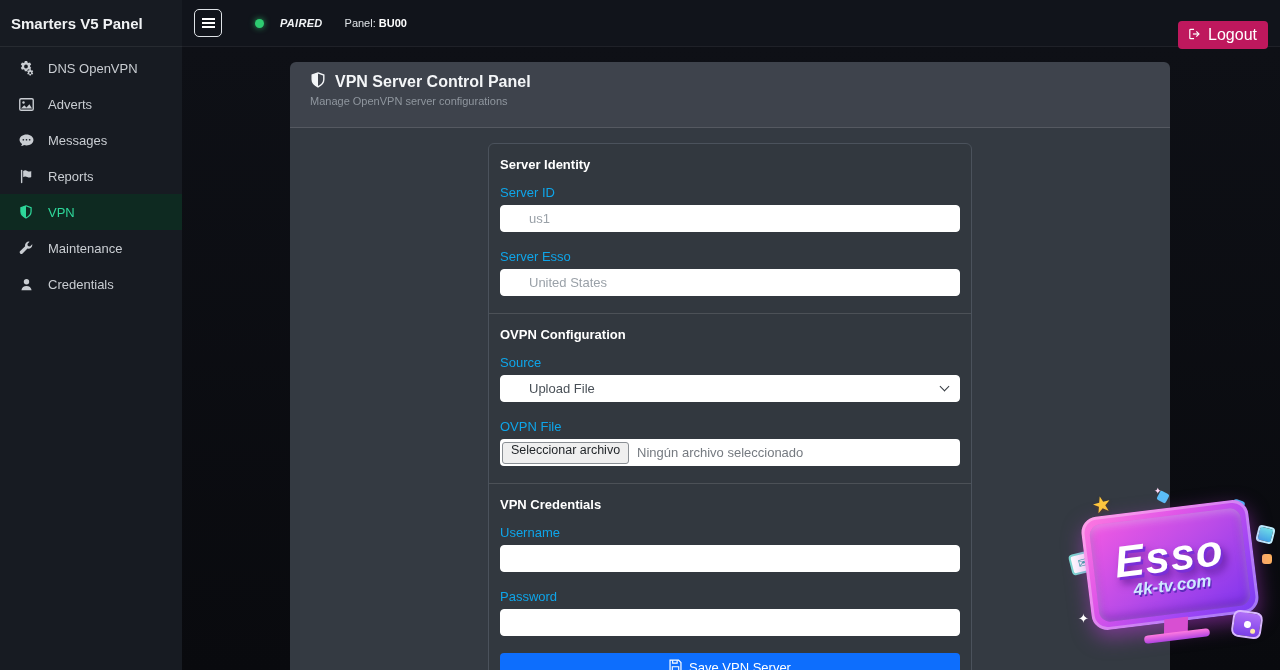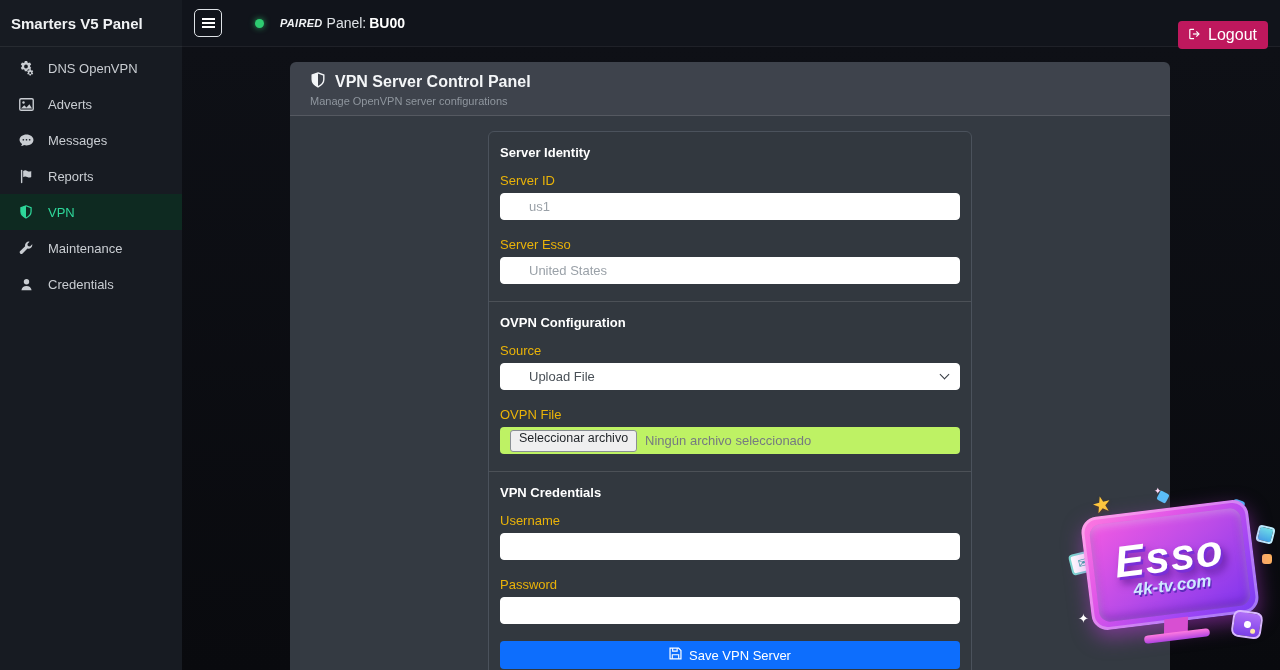--- a/index.html
+++ b/index.html
@@ -40,71 +40,71 @@
     border:1px solid #dee2e6; border-radius:5px;
     display:flex; align-items:center; justify-content:center; cursor:pointer;
   }
   .bars {
     width:13px; height:10px;
     background:linear-gradient(#fff 0 2px, transparent 2px 4px, #fff 4px 6px, transparent 6px 8px, #fff 8px 10px);
   }
   .status { display:flex; align-items:center; gap:16px; margin-left:33px;font-style:italic; }
   .dot { width:9px; height:9px; border-radius:50%; background:#2ecc71; box-shadow:0 0 6px rgba(46,204,113,.8); }
   .status-text { font-size:11px; font-weight:bold; color:#f1f3f5; letter-spacing:.3px; }
-  .panel-info { margin-left:4px; font-size:14px; color:#dfe3e7; }
+  .panel-info { margin-left:22px; font-size:11px; color:#dfe3e7; }
   .panel-info b { color:#fff; margin-left:3px; }
   .logout-btn {
     margin-left:auto; background:#be185d; border:none; border-radius:4px;
     color:#fff; font-size:16px; font-family:inherit;
     padding:5px 11px; display:flex; align-items:center; gap:6px; cursor:pointer;margin-top:23px;
   }
 
   
   .content {
     position:absolute; left:182px; top:47px; right:0; bottom:0;
     background:linear-gradient(180deg,#0e1016 0%,#090a0e 100%);
     overflow:hidden;
   }
   .card {
     margin:15px 0 0 108px; width:880px; height:660px;
     border-radius:6px 6px 0 0; display:flex; flex-direction:column;
   }
   .card-header {
     background:#3e434c; border-radius:6px 6px 0 0;
-    padding:10px 20px 8px; border-bottom:1px solid rgba(255,255,255,.12);
+    padding:10px 20px 20px; border-bottom:1px solid rgba(255,255,255,.12);
   }
   .card-title { display:flex; align-items:center; gap:9px; font-size:16px; font-weight:bold; color:#f3f5f7; }
   .card-sub { font-size:11px; color:#8f969e; margin-top:3px; }
   .card-body { background:#343a42; flex:1; overflow:hidden; }
 
   .form-card {
     width:484px; margin:15px auto 0;
     background:#32383f; border:1px solid #4b525c; border-radius:6px;
     padding:13px 11px 16px;
   }
   .section-title { font-size:13px; font-weight:bold; color:#fff; margin-bottom:13px; }
-  .f-label { display:block; font-size:13px; color:#eab308; margin-bottom:5px; }
+  .f-label { display:block; font-size:13px; color:#0ea5e9; margin-bottom:5px; }
   .f-input, .f-select {
     width:100%; height:27px; border:1px solid #fff; border-radius:4px;
     background:#fff; color:#495057; font-size:13px; font-family:inherit;
     padding:0 28px; margin-bottom:17px; outline:none;
   }
   .f-input::placeholder { color:#9aa1a8; }
   .select-wrap { position:relative; }
   .f-select { appearance:none; -webkit-appearance:none; cursor:pointer; }
   .chev {
     position:absolute; right:12px; top:8px; width:7px; height:7px;
     border-right:1.6px solid #343a40; border-bottom:1.6px solid #343a40;
     transform:rotate(45deg); pointer-events:none;
   }
   .divider { border:none; border-top:1px solid rgba(255,255,255,.13); margin:0 -11px 13px; }
 
   .file-box {
-    height:27px; background:#bef264; border-radius:4px; margin-bottom:17px;
-    display:flex; align-items:center; padding:10px; cursor:pointer;
+    height:27px; background:#ffffff; border-radius:4px; margin-bottom:17px;
+    display:flex; align-items:center; padding:2px; cursor:pointer;
   }
   .file-btn {
     height:22px; background:#efefef; border:1px solid #8a8f94; border-radius:3px;
     font-size:12.5px; color:#1f2327; font-family:inherit;
     padding:0 8px; white-space:nowrap; cursor:pointer;
   }
   .file-status { font-size:13px; color:#757a80; margin-left:8px; white-space:nowrap; }
 
   .save-btn {
     width:100%; height:28px; border:none; border-radius:4px;

